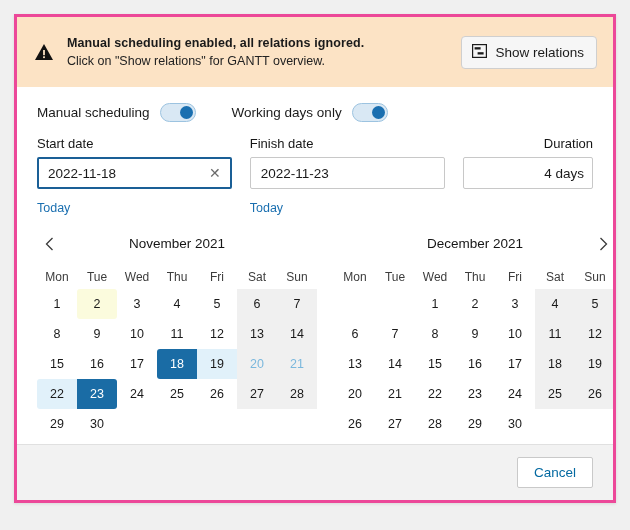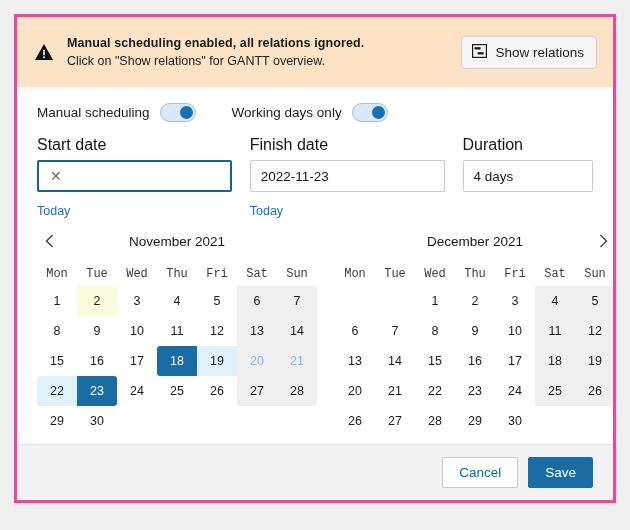--- a/index.html
+++ b/index.html
@@ -89,23 +89,23 @@
 
   
   .fields {
     display: flex;
     padding: 8px 20px 0 20px;
     gap: 18px;
   }
   .field { display: flex; flex-direction: column; }
   .field.start  { width: 206px; }
   .field.finish { width: 206px; }
-  .field.dur    { width: 138px; }
+  .field.dur    { width: 138px; text-align: right; }
   .field-label {
-    font-size: 16px; color: #161616;
+    font-size: 13px; color: #161616;
     margin-bottom: 6px;
   }
   .input-box {
     height: 32px;
     border: 1px solid #c8c8c8;
     border-radius: 2px;
     background: #fff;
     display: flex;
     align-items: center;
     padding: 0 8px 0 10px;
@@ -131,20 +131,21 @@
     cursor: pointer;
     align-self: flex-start;
   }
   .today-spacer { height: 19px; }
 
   
   .cals {
     display: flex;
     padding: 8px 20px 0 20px;
     flex: 1 1 auto;
+    align-items: center;
   }
   .cal { width: 280px; }
   .cal.right { margin-left: 18px; }
   .cal-head {
     display: flex;
     align-items: center;
     height: 30px;
     margin-bottom: 6px;
   }
   .nav-arrow {
@@ -166,21 +167,20 @@
     width: 280px;
     table-layout: fixed;
   }
   table.grid th {
     font-size: 12px;
     font-weight: normal;
     color: #3c3c3c;
     height: 24px;
     padding: 0;
     text-align: center;
-    font-family: Liberation Mono, monospace;
   }
   table.grid td {
     height: 30px;
     padding: 0;
     text-align: center;
     font-size: 12.5px;
     color: #1a1a1a;
     position: relative;
   }
   td .cell {
@@ -275,20 +275,21 @@
       <div class="switch">
         <div class="knob"></div>
       </div>
     </div>
   </div>
 
   <div class="fields">
     <div class="field start">
       <div class="field-label">Start date</div>
       <div class="input-box focused">
+        <span class="val" placeholder="YYYY-MM-DD">2022-11-18</span>
         <span class="clear-x">✕</span>
       </div>
       <span class="today-link">Today</span>
     </div>
 
     <div class="field finish">
       <div class="field-label">Finish date</div>
       <div class="input-box">
         <span class="val" placeholder="YYYY-MM-DD">2022-11-23</span>
       </div>
@@ -585,16 +586,15 @@
                 <span class="cell"></span>
               </td>
             </tr>
           </tbody>
       </table>
     </div>
   </div>
 
   <div class="footer">
     <button class="btn cancel">Cancel</button>
-    <button class="btn save">Save</button>
   </div>
 
 </div>
 
 </body></html>

